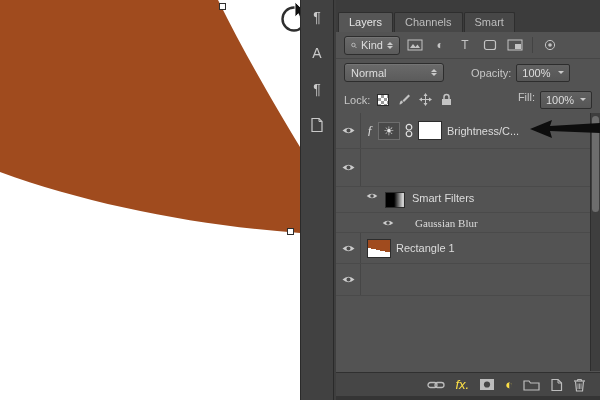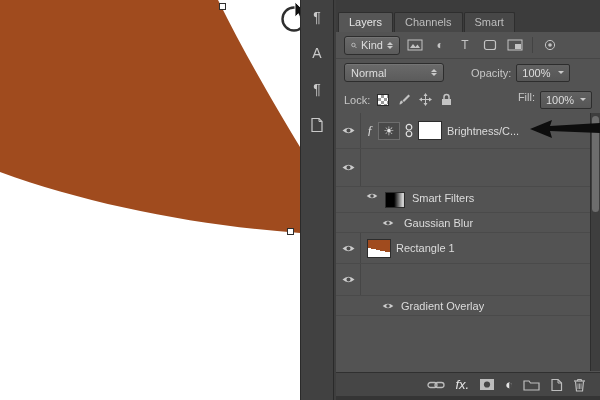--- a/index.html
+++ b/index.html
@@ -75,21 +75,21 @@
   .checker12 { width:12px; height:12px; border:1px solid #2c2c2c; background-color:#fff;
     background-image:linear-gradient(45deg,#9a9a9a 25%,transparent 25%,transparent 75%,#9a9a9a 75%),
                      linear-gradient(45deg,#9a9a9a 25%,transparent 25%,transparent 75%,#9a9a9a 75%);
     background-size:6px 6px; background-position:0 0,3px 3px; }
 
   
   #bottom { position:absolute; left:0; bottom:4px; width:100%; height:24px; background:#464646;
             border-top:1px solid #303030; display:flex; align-items:center; justify-content:flex-end;
             gap:10px; padding:0 14px; }
   #bottom-fill { position:absolute; left:0; bottom:0; width:100%; height:4px; background:#353535; }
-  .bicon { display:flex; align-items:center; justify-content:center; color:#e5e5e5; font-size:13px; }
+  .bicon { display:flex; align-items:center; justify-content:center; color:#fde047; font-size:13px; }
 
   
   #scroll { position:absolute; right:0; top:113px; width:10px; height:258px; background:#3e3e3e; border-left:1px solid #2d2d2d; }
   #scroll .sthumb { position:absolute; left:1px; top:3px; width:7px; height:96px; background:#6d6d6d; border-radius:4px; }
 
   
   #cursor { position:absolute; left:275px; top:0; pointer-events:none; }
   #arrow  { position:absolute; left:528px; top:116px; pointer-events:none; }
 </style>
 </head>
@@ -255,21 +255,21 @@
           <svg width="12" height="8" viewBox="0 0 13 9">
               <path d="M.5 4.5Q6.5-.8 12.5 4.5 6.5 9.8.5 4.5Z" fill="#cccccc"></path>
               <circle cx="6.5" cy="4.5" r="2" fill="#4a4a4a"></circle>
             </svg>
           <span class="thumb sm sf-t"></span>
           <span class="lname">Smart Filters</span>
         </span>
       </div>
 
       <div class="lrow" style="height:20px;padding-left:46px">
-        <span style="display:flex;align-items:center;gap:10px;">
+        <span style="display:flex;align-items:center;gap:21px;font-family:Liberation Serif, serif;">
           <svg width="12" height="8" viewBox="0 0 13 9">
               <path d="M.5 4.5Q6.5-.8 12.5 4.5 6.5 9.8.5 4.5Z" fill="#cccccc"></path>
               <circle cx="6.5" cy="4.5" r="2" fill="#4a4a4a"></circle>
             </svg>
           <span class="lname">Gaussian Blur</span>
         </span>
       </div>
 
       <div class="lrow" style="height:31px">
         <span class="gut">
@@ -287,29 +287,20 @@
       <div class="lrow" style="height:32px">
         <span class="gut">
           <svg width="13" height="9" viewBox="0 0 13 9">
               <path d="M.5 4.5Q6.5-.8 12.5 4.5 6.5 9.8.5 4.5Z" fill="#cccccc"></path>
               <circle cx="6.5" cy="4.5" r="2" fill="#4a4a4a"></circle>
             </svg>
         </span>
       </div>
 
 
-      <div class="lrow" style="height:20px;padding-left:46px">
-        <span style="display:flex;align-items:center;gap:7px;">
-          <svg width="12" height="8" viewBox="0 0 13 9">
-              <path d="M.5 4.5Q6.5-.8 12.5 4.5 6.5 9.8.5 4.5Z" fill="#cccccc"></path>
-              <circle cx="6.5" cy="4.5" r="2" fill="#4a4a4a"></circle>
-            </svg>
-          <span class="lname">Gradient Overlay</span>
-        </span>
-      </div>
 
     </div>
 
     <div id="bottom">
       <span class="bicon">
         <svg width="18" height="10" viewBox="0 0 18 10">
             <rect x="1" y="2.5" width="9" height="5" rx="2.5" fill="none" stroke="#bdbdbd" stroke-width="1.3"></rect>
             <rect x="8" y="2.5" width="9" height="5" rx="2.5" fill="none" stroke="#bdbdbd" stroke-width="1.3"></rect>
           </svg>
       </span>

